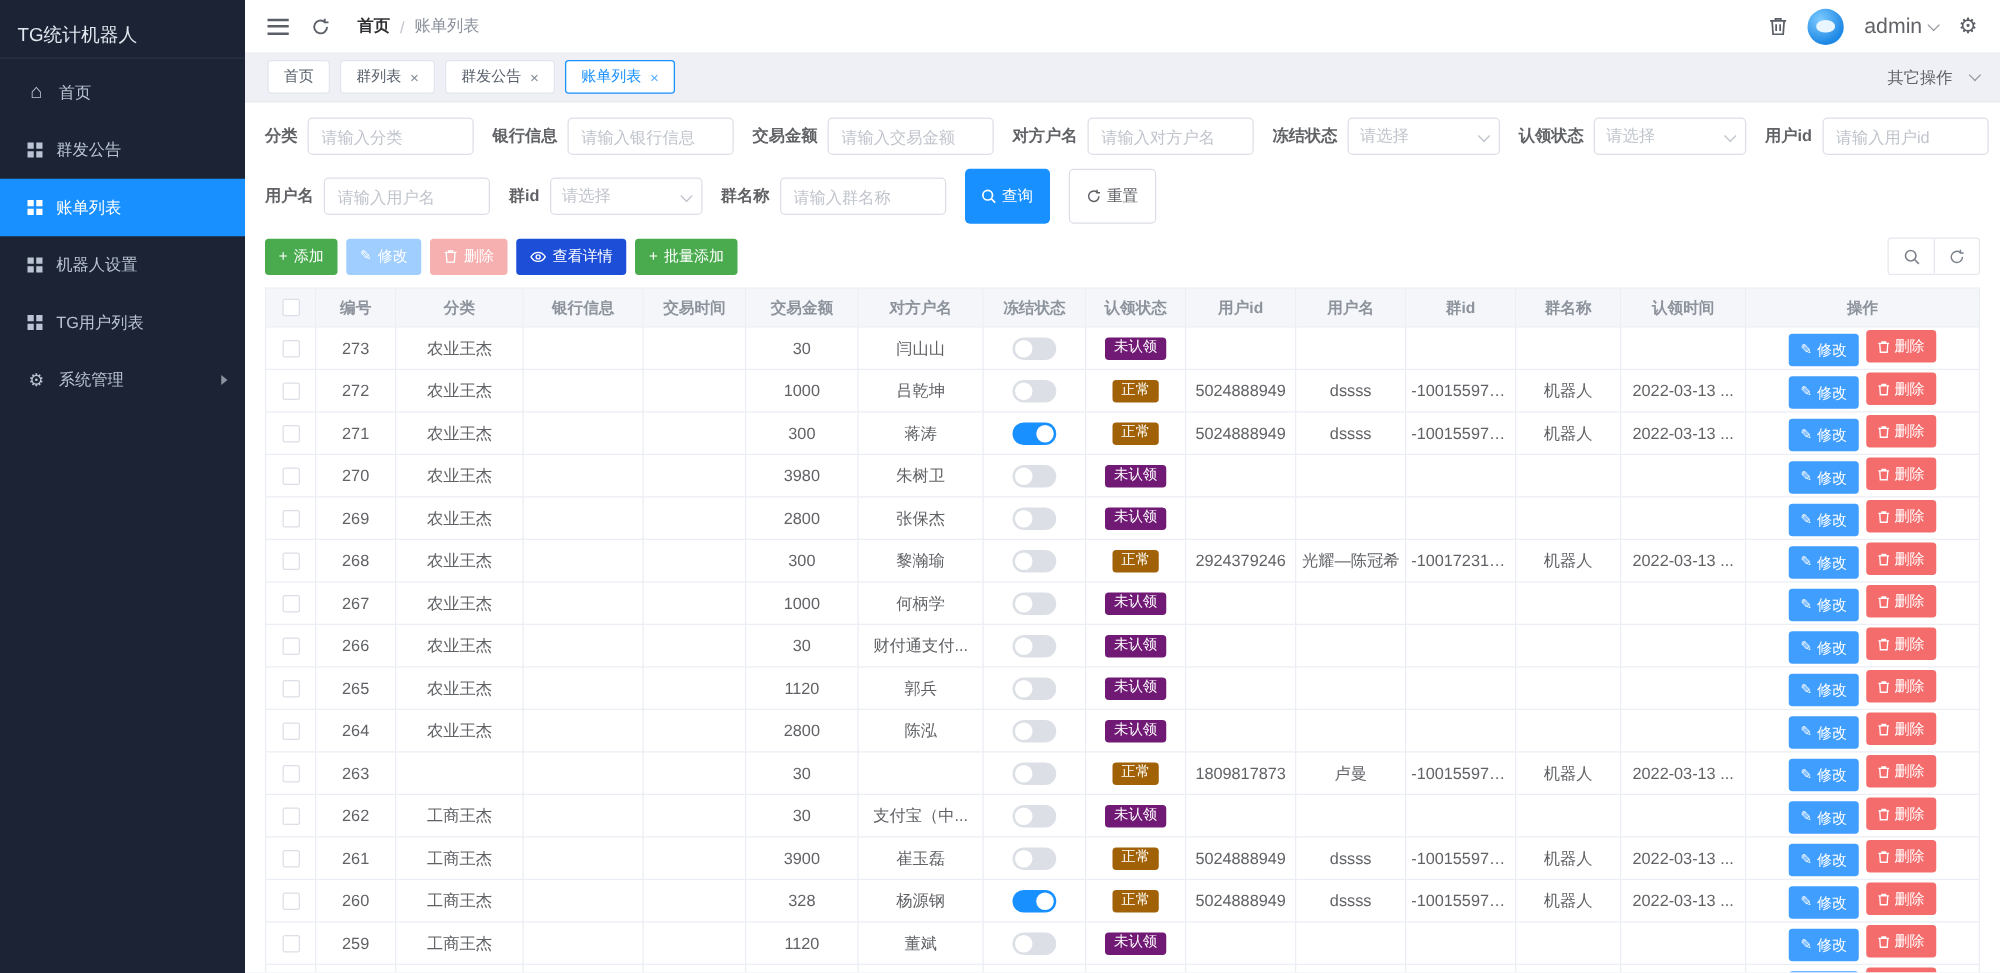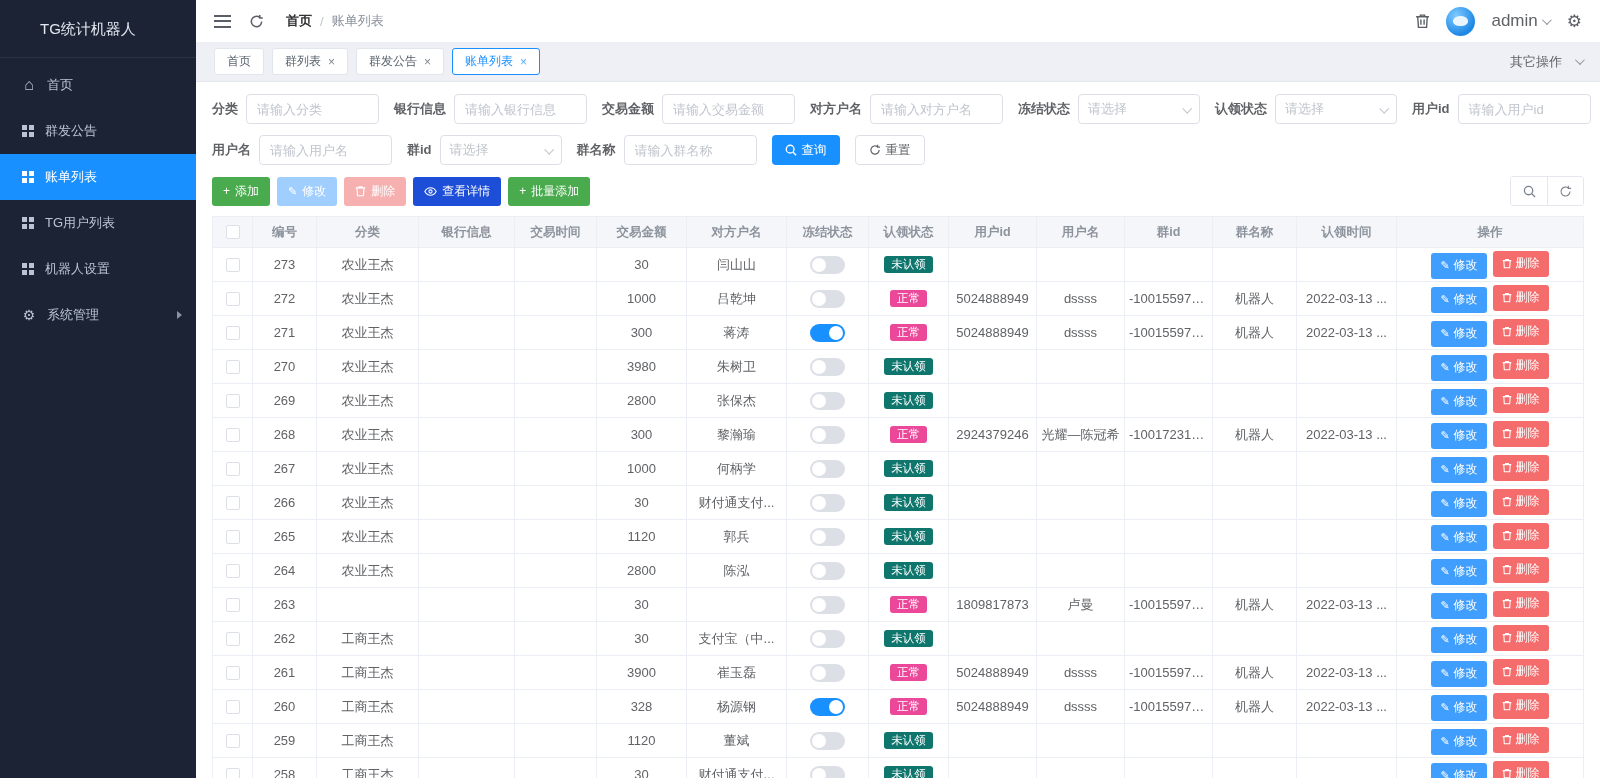--- a/index.html
+++ b/index.html
@@ -1,19 +1,19 @@
 <!DOCTYPE html>
 <html><head>
 <meta charset="utf-8">
 <style>
   *{margin:0;padding:0;box-sizing:border-box}
   html,body{width:1600px;height:778px;overflow:hidden;font-family:"Liberation Sans","DejaVu Sans",sans-serif;background:#f0f2f5}
   
   .sidebar{position:fixed;left:0;top:0;width:196px;height:778px;background:#1b2334;z-index:10}
-  .logo{height:58px;line-height:57px;padding-left:40px;color:#e3e8f0;font-size:15px;border-bottom:1px solid rgba(255,255,255,.07)}
+  .logo{height:47px;line-height:57px;padding-left:14px;color:#e3e8f0;font-size:15px;border-bottom:1px solid rgba(255,255,255,.07)}
   .menu{padding-top:4px}
   .mitem{height:46px;display:flex;align-items:center;padding:0 14px 0 22px;color:#bac4d2;font-size:13px;cursor:pointer;position:relative}
   .mitem.active{background:#1890ff;color:#fff}
   .mitem .mlabel{flex:1;margin-left:11px}
   .arrow{width:0;height:0;border-top:4px solid transparent;border-bottom:4px solid transparent;border-left:5px solid #8a93a0}
   .ihome{font-size:16px;line-height:1;width:14px;text-align:center}
   .igrid{width:12px;height:12px;background-image:linear-gradient(#bac4d2,#bac4d2),linear-gradient(#bac4d2,#bac4d2),linear-gradient(#bac4d2,#bac4d2),linear-gradient(#bac4d2,#bac4d2);background-size:5px 5px;background-position:0 0,7px 0,0 7px,7px 7px;background-repeat:no-repeat}
   .mitem.active .igrid{background-image:linear-gradient(#fff,#fff),linear-gradient(#fff,#fff),linear-gradient(#fff,#fff),linear-gradient(#fff,#fff)}
   .ichart{width:12px;height:12px;background-image:linear-gradient(#bac4d2,#bac4d2),linear-gradient(#bac4d2,#bac4d2),linear-gradient(#bac4d2,#bac4d2);background-size:3px 7px,3px 12px,3px 9px;background-position:0 bottom,4.5px bottom,9px bottom;background-repeat:no-repeat}
   .igear{font-size:14px;line-height:1;width:14px;text-align:center}
@@ -40,21 +40,21 @@
   
   .content{background:#fff;flex:1;padding:12px 16px 0;position:relative;overflow:hidden}
   .frow{display:flex;align-items:center;gap:15px;margin-bottom:11px;flex-wrap:nowrap}
   .ffield{display:flex;align-items:center;gap:8px;flex:0 0 auto}
   .flabel{font-size:13px;color:#606266;font-weight:700;white-space:nowrap}
   .finput{height:30px;width:133px;border:1px solid #dcdfe6;border-radius:4px;padding:0 10px;font-size:13px;color:#606266;outline:none;font-family:inherit}
   .finput::placeholder{color:#c0c4cc}
   .fselect{height:30px;width:122px;border:1px solid #dcdfe6;border-radius:4px;padding:0 9px;display:flex;align-items:center;justify-content:space-between;cursor:pointer;background:#fff}
   .sel-ph{font-size:13px;color:#c0c4cc}
   .fselect .chev{border-color:#c0c4cc;transform:rotate(45deg) translateY(-1px)}
-  .btn{height:30px;border:none;border-radius:4px;font-size:12.5px;display:inline-flex;align-items:center;gap:5px;padding:0 13px;cursor:pointer;font-family:inherit;color:#fff;white-space:nowrap}
+  .btn{height:44px;border:none;border-radius:4px;font-size:12.5px;display:inline-flex;align-items:center;gap:5px;padding:0 13px;cursor:pointer;font-family:inherit;color:#fff;white-space:nowrap}
   .btn-primary{background:#1890ff}
   .btn-plain{background:#fff;border:1px solid #dcdfe6;color:#606266}
   
   .toolbar{display:flex;align-items:center;gap:7px;margin:2px 0 10px}
   .btn-sm{height:29px;padding:0 11px;border-radius:3px;font-size:12px}
   .btn-green{background:#4aab4e}
   .btn-edit-dis{background:#a0cfff}
   .btn-del-dis{background:#f6b0b0}
   .btn-gray-dis{background:#1d4ed8}
   .tool-right{margin-left:auto;display:flex;border:1px solid #e4e7ed;border-radius:3px;overflow:hidden}
@@ -64,22 +64,22 @@
   table{width:100%;border-collapse:collapse;table-layout:fixed}
   th,td{border:1px solid #ebeef5;font-size:13px;text-align:center;height:34px;padding:0 4px;white-space:nowrap;overflow:hidden;text-overflow:ellipsis}
   th{background:#f4f6fa;color:#8d939c;font-weight:700;font-size:12.5px;height:31px}
   td{color:#606266}
   .cb{width:14px;height:14px;border:1px solid #dcdfe6;border-radius:2px;background:#fff;display:inline-block;vertical-align:middle;cursor:pointer}
   .sw{width:35px;height:18px;border-radius:9px;background:#dcdfe6;display:inline-block;position:relative;vertical-align:middle;cursor:pointer}
   .sw::after{content:"";position:absolute;top:2px;left:2px;width:14px;height:14px;border-radius:50%;background:#fff}
   .sw.on{background:#1890ff}
   .sw.on::after{left:auto;right:2px}
   .badge{display:inline-block;padding:3px 7px;border-radius:3px;color:#fff;font-size:11.5px;line-height:1}
-  .badge.red{background:#0f766e}
-  .badge.green{background:#ec4899}
+  .badge.red{background:#701a75}
+  .badge.green{background:#a16207}
   .abtn{border:none;border-radius:3px;color:#fff;font-size:12px;height:26px;padding:0 9px;cursor:pointer;display:inline-flex;align-items:center;gap:4px;font-family:inherit}
   .abtn-edit{background:#409eff;margin-right:6px}
   .abtn-del{background:#f56c6c}
   .bi{font-size:11px;line-height:1}
   
   .watermark{position:absolute;left:350px;top:275px;font-size:45px;font-weight:700;color:#8f959c;opacity:.42;letter-spacing:7px;pointer-events:none;z-index:5;white-space:nowrap}
   svg{display:block}
 </style>
 </head>
 <body>
@@ -94,25 +94,25 @@
     <div class="mitem">
       <span class="igrid"></span>
       <span class="mlabel">群发公告</span>
     </div>
     <div class="mitem active">
       <span class="igrid"></span>
       <span class="mlabel">账单列表</span>
     </div>
     <div class="mitem">
       <span class="igrid"></span>
-      <span class="mlabel">TG用户列表</span>
+      <span class="mlabel">机器人设置</span>
     </div>
     <div class="mitem">
       <span class="igrid"></span>
-      <span class="mlabel">机器人设置</span>
+      <span class="mlabel">TG用户列表</span>
     </div>
     <div class="mitem">
       <span class="igear">⚙</span>
       <span class="mlabel">系统管理</span>
       <span class="arrow"></span>
     </div>
   </div>
 </div>
 
 <div class="main">

